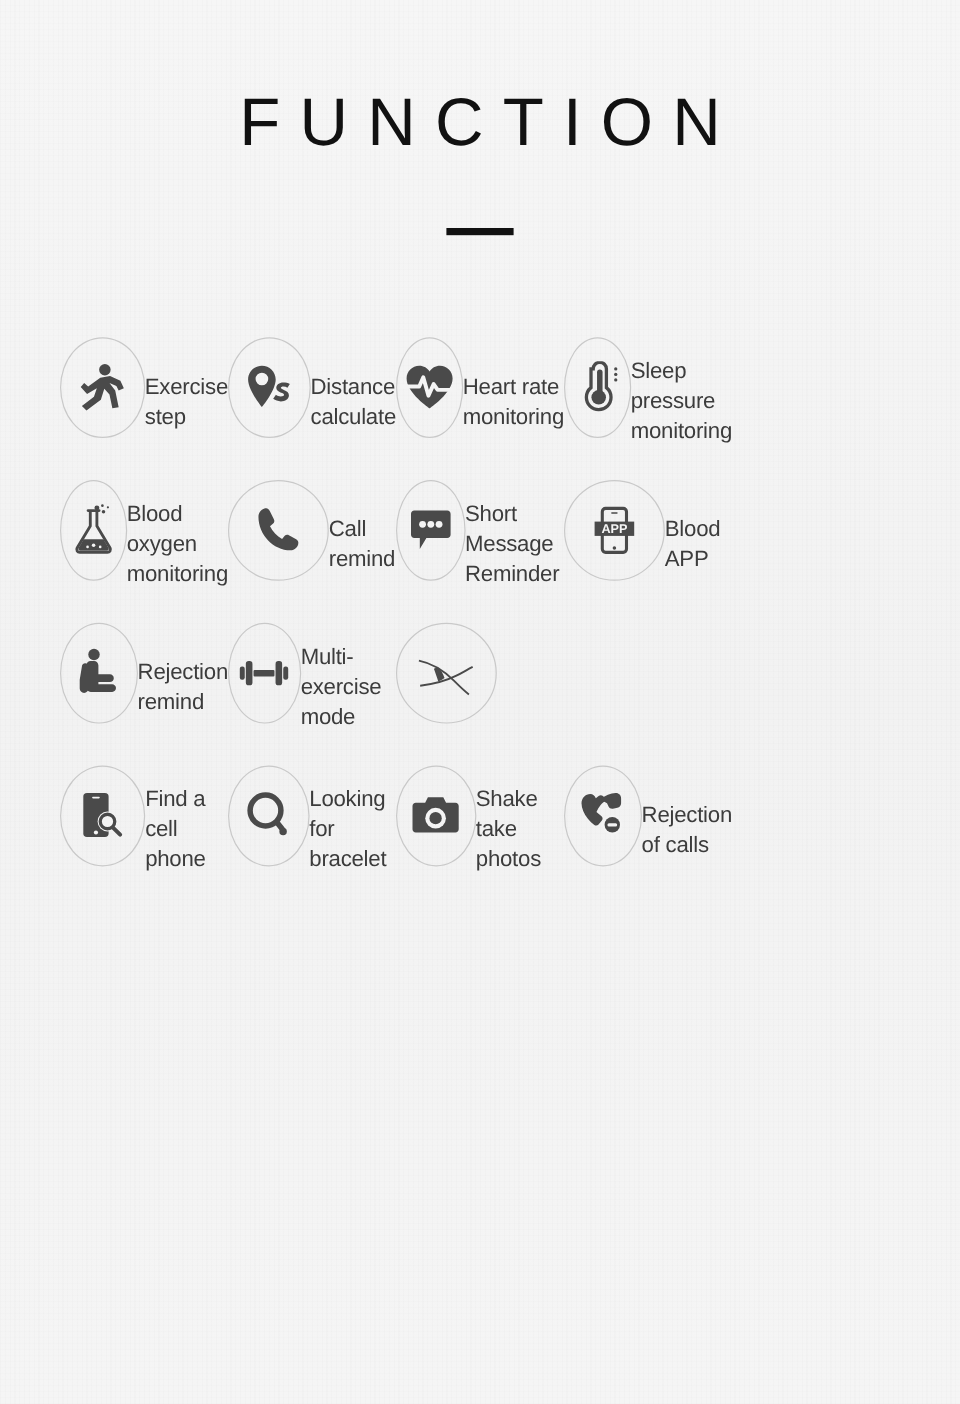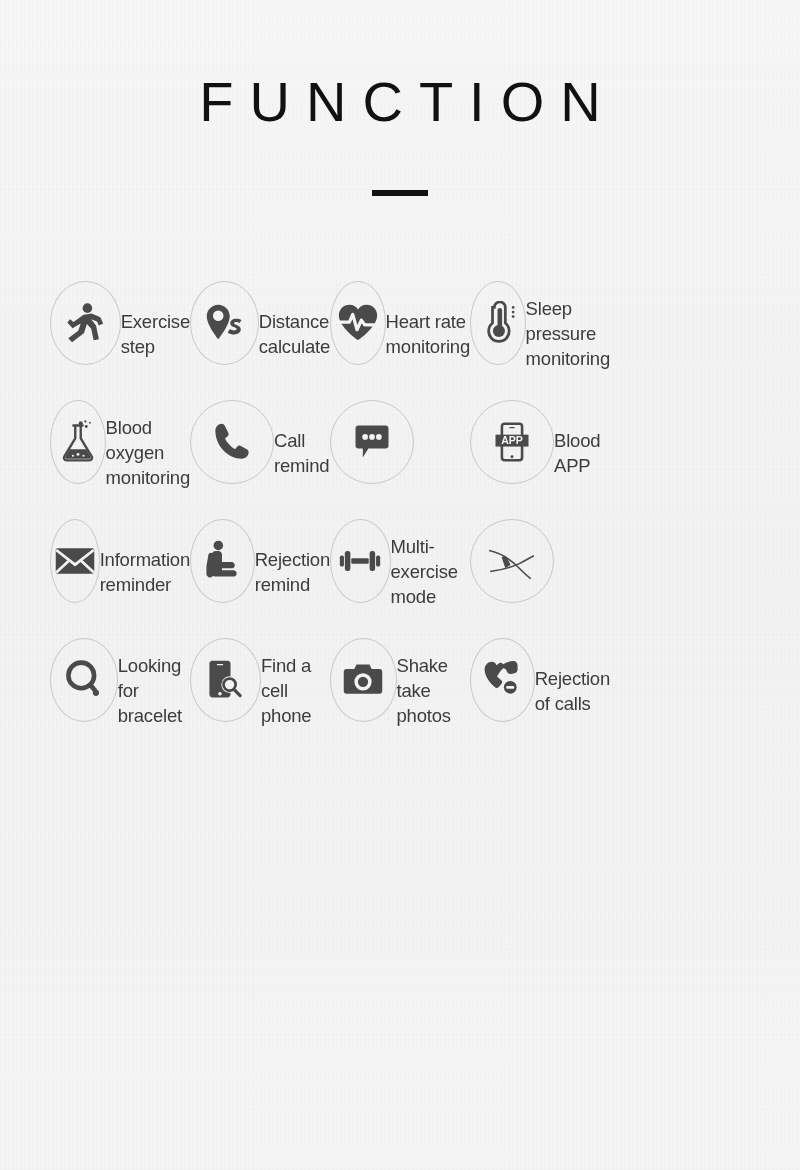--- a/index.html
+++ b/index.html
@@ -209,20 +209,22 @@
         <div class="circle">
           <span>
             <svg width="44" height="44" viewBox="0 0 48 48">
               <path d="M6 9 C6 7.3 7.3 6 9 6 L39 6 C40.7 6 42 7.3 42 9 L42 28 C42 29.7 40.7 31 39 31 L20 31 L14 41 L14 31 L9 31 C7.3 31 6 29.7 6 28 Z" fill="#4a4a4a"></path>
               <circle cx="16.5" cy="18.5" r="3.1" fill="#f4f4f4"></circle>
               <circle cx="24" cy="18.5" r="3.1" fill="#f4f4f4"></circle>
               <circle cx="31.5" cy="18.5" r="3.1" fill="#f4f4f4"></circle>
             </svg>
           </span>
         </div>
+        <div class="label">Short Message
+Reminder</div>
       </div>
 
       <div class="cell">
         <div class="circle">
           <span>
             <svg width="44" height="44" viewBox="0 0 48 48">
               <rect x="13" y="4" width="22" height="40" rx="3" ry="3" fill="none" stroke="#4a4a4a" stroke-width="2.8"></rect>
               <rect x="21" y="7.5" width="6" height="1.4" rx="0.7" fill="#4a4a4a"></rect>
               <circle cx="24" cy="40" r="1.6" fill="#4a4a4a"></circle>
               <rect x="6" y="16" width="36" height="13" fill="#4a4a4a"></rect>
@@ -231,33 +233,20 @@
           </span>
         </div>
         <div class="label">Blood
 APP</div>
       </div>
 
     </div>
 
     <div class="row row-3">
 
-      <div class="cell">
-        <div class="circle">
-          <span>
-            <svg width="44" height="44" viewBox="0 0 48 48">
-              <rect x="3" y="10" width="42" height="28" rx="2.2" fill="#4a4a4a"></rect>
-              <path d="M3.5 12 L24 28 L44.5 12" fill="none" stroke="#f4f4f4" stroke-width="3"></path>
-              <path d="M3.5 36.5 L17 24 M44.5 36.5 L31 24" fill="none" stroke="#f4f4f4" stroke-width="3"></path>
-            </svg>
-          </span>
-        </div>
-        <div class="label">Information
-reminder</div>
-      </div>
 
 
       <div class="cell">
         <div class="circle">
           <span>
             <svg width="44" height="44" viewBox="0 0 48 48" fill="#4a4a4a">
               <circle cx="20" cy="7" r="5.2"></circle>
               <path d="M13 17 C13 14.8 14.8 13 17 13 L20 13 C22.2 13 24 14.8 24 17 L24 25 L34.5 25 C36.4 25 38 26.6 38 28.5 C38 30.4 36.4 32 34.5 32 L24 32 L24 34 L36.5 34 C38.4 34 40 35.6 40 37.5 C40 39.4 38.4 41 36.5 41 L17 41 C14.8 41 13 39.2 13 37 Z"></path>
               <path d="M9 18 C9 16.3 10.3 15 12 15 C13.7 15 15 16.3 15 18 L15 38 C15 40.2 13.2 42 11 42 C8.8 42 7 40.2 7 38 L7 30 Z"></path>
             </svg>
@@ -296,51 +285,51 @@
       </div>
 
     </div>
 
     <div class="row row-4">
 
       <div class="cell">
         <div class="circle">
           <span>
             <svg width="44" height="44" viewBox="0 0 48 48">
-              <circle cx="21" cy="19" r="14" fill="none" stroke="#4a4a4a" stroke-width="5"></circle>
-              <path d="M31.5 30 L36 35.5" stroke="#4a4a4a" stroke-width="5" stroke-linecap="round"></path>
-              <circle cx="37" cy="38" r="3.4" fill="#4a4a4a"></circle>
-            </svg>
-          </span>
-        </div>
-        <div class="label">Looking
-for bracelet</div>
-      </div>
-
-      <div class="cell">
-        <div class="circle">
-          <span>
-            <svg width="44" height="44" viewBox="0 0 48 48">
               <rect x="7" y="3" width="23" height="40" rx="3.4" fill="#4a4a4a"></rect>
               <rect x="15" y="6.5" width="7" height="1.5" rx="0.75" fill="#f4f4f4"></rect>
               <circle cx="18.5" cy="39" r="1.9" fill="#f4f4f4"></circle>
               <circle cx="29" cy="29" r="9" fill="#f4f4f4"></circle>
               <circle cx="29" cy="29" r="6.6" fill="none" stroke="#4a4a4a" stroke-width="3"></circle>
               <path d="M34 34.5 L40.5 41" stroke="#4a4a4a" stroke-width="3.6" stroke-linecap="round"></path>
             </svg>
           </span>
         </div>
         <div class="label">Find a cell
 phone</div>
       </div>
 
       <div class="cell">
         <div class="circle">
           <span>
             <svg width="44" height="44" viewBox="0 0 48 48">
+              <circle cx="21" cy="19" r="14" fill="none" stroke="#4a4a4a" stroke-width="5"></circle>
+              <path d="M31.5 30 L36 35.5" stroke="#4a4a4a" stroke-width="5" stroke-linecap="round"></path>
+              <circle cx="37" cy="38" r="3.4" fill="#4a4a4a"></circle>
+            </svg>
+          </span>
+        </div>
+        <div class="label">Looking
+for bracelet</div>
+      </div>
+
+      <div class="cell">
+        <div class="circle">
+          <span>
+            <svg width="44" height="44" viewBox="0 0 48 48">
               <path d="M17 7 L31 7 L33.5 12 L42 12 C43.7 12 45 13.3 45 15 L45 36 C45 37.7 43.7 39 42 39 L6 39 C4.3 39 3 37.7 3 36 L3 15 C3 13.3 4.3 12 6 12 L14.5 12 Z" fill="#4a4a4a"></path>
               <circle cx="24" cy="26" r="9.4" fill="#f4f4f4"></circle>
               <circle cx="24" cy="26" r="5.6" fill="#4a4a4a"></circle>
             </svg>
           </span>
         </div>
         <div class="label">Shake
 take photos</div>
       </div>
 

